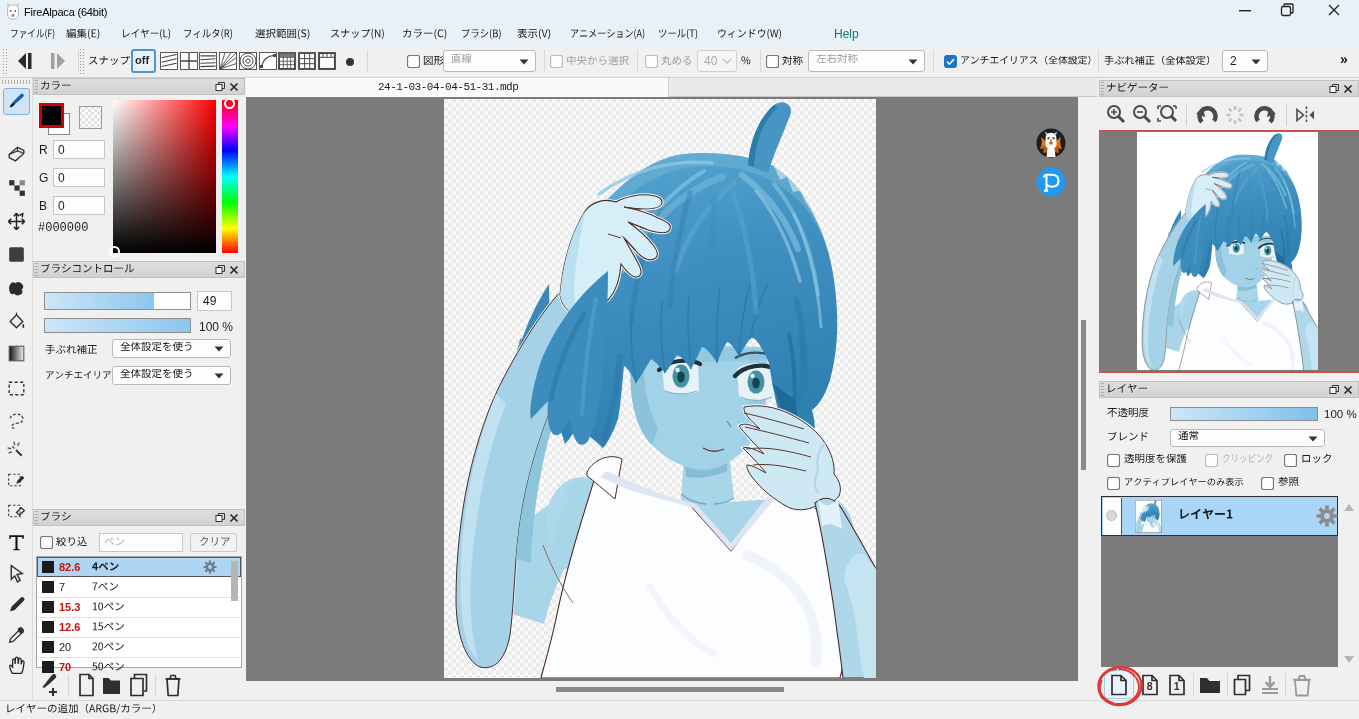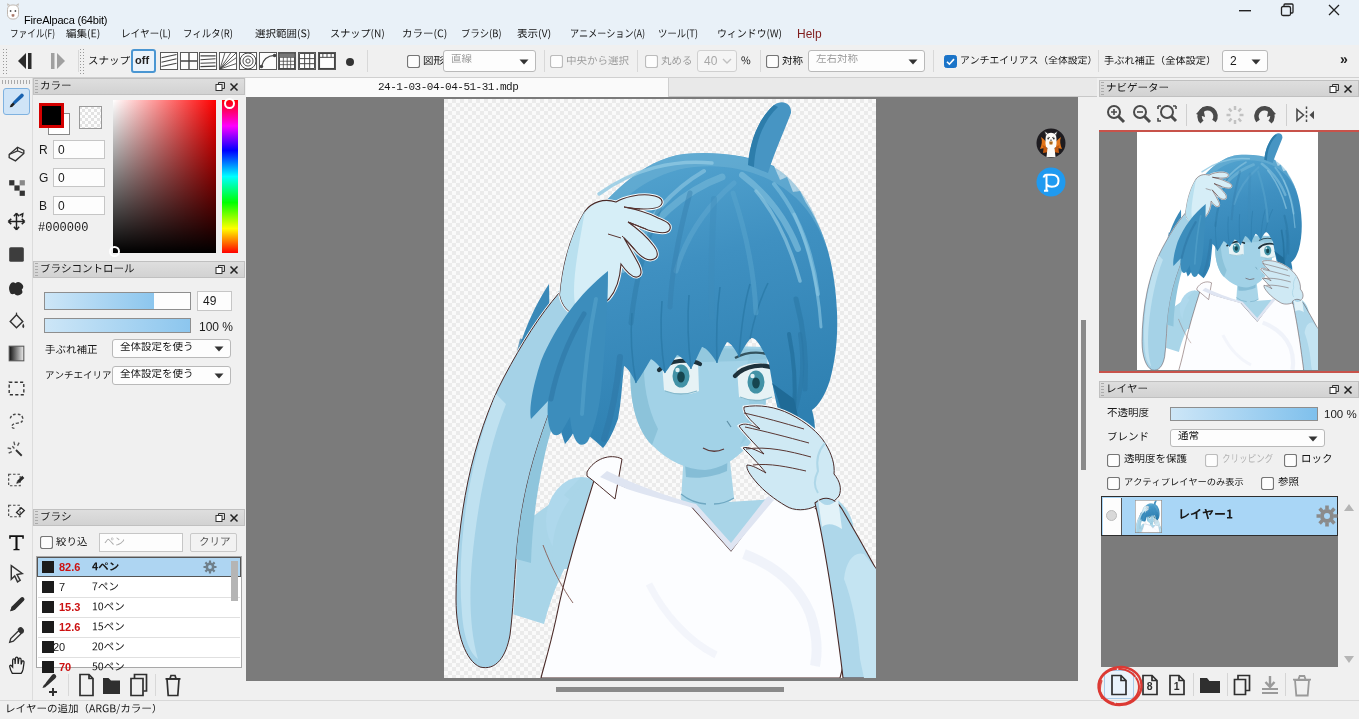--- a/index.html
+++ b/index.html
@@ -8,21 +8,21 @@
 <body>
 <div class="abs" style="left:0;top:0;width:1359px;height:719px;background:#f0f0f0">
 <div class="abs" style="left:0;top:0;width:1359px;height:45px;background:#e9f1f8"></div>
     <svg class="abs" style="left:5px;top:3px" width="16" height="17" viewBox="0 0 16 17">
 <path d="M3.2 3.5 L2.6 0.8 L4.6 2.2 Z M12.8 3.5 L13.4 0.8 L11.4 2.2 Z" fill="#fff" stroke="#b8b0a8" stroke-width="0.8"></path>
 <rect x="2.5" y="2" width="11" height="14" rx="4.5" fill="#fff" stroke="#b8b0a8" stroke-width="0.9"></rect>
 <circle cx="5.6" cy="8" r="0.9" fill="#555"></circle>
       <circle cx="10.4" cy="8" r="0.9" fill="#555"></circle>
 <path d="M6.5 11.5 Q8 10.4 9.5 11.5 L9.3 13.2 Q8 14.2 6.7 13.2 Z" fill="#a8796a"></path>
 </svg>
-    <div style="position:absolute;left:24px;top:14px;font:normal 11px 'Liberation Sans',sans-serif;color:#000;letter-spacing:-0.2px;white-space:nowrap">FireAlpaca (64bit)</div>
+    <div style="position:absolute;left:24px;top:6px;font:normal 11px 'Liberation Sans',sans-serif;color:#000;letter-spacing:-0.2px;white-space:nowrap">FireAlpaca (64bit)</div>
     <svg class="abs" style="left:1228px;top:0" width="131" height="22" viewBox="0 0 131 22">
       <rect x="11" y="10" width="12" height="1.4" fill="#222"></rect>
       <rect x="53.5" y="6.5" width="9" height="9" rx="1.5" fill="none" stroke="#222" stroke-width="1.3"></rect>
       <path d="M56 6.5 L56 5 Q56 4 57 4 L64 4 Q65 4 65 5 L65 12 Q65 13 64 13 L62.5 13" fill="none" stroke="#222" stroke-width="1.3"></path>
       <path d="M101 5 L111 15 M111 5 L101 15" stroke="#222" stroke-width="1.3"></path>
     </svg>
     <div style="position:absolute;left:10px;top:29px;line-height:0;transform:scaleX(0.8214);transform-origin:0 0;"><svg width="56" height="11" viewBox="0 0 56 11">
         <path fill="#1a1a1a" d="M9 1.2Q9 1.3 9 1.5Q8.9 1.6 8.9 1.7Q8.8 2.2 8.7 2.7Q8.5 3.2 8.3 3.7Q8.1 4.2 7.9 4.7Q7.6 5.2 7.3 5.6Q6.8 6.2 6.2 6.8Q5.7 7.3 4.9 7.7Q4.1 8.1 3.2 8.4L2.5 7.6Q3.5 7.4 4.2 7Q5 6.6 5.6 6.2Q6.1 5.7 6.6 5.1Q6.9 4.6 7.2 4Q7.5 3.4 7.7 2.8Q7.9 2.2 7.9 1.7Q7.8 1.7 7.4 1.7Q7 1.7 6.4 1.7Q5.9 1.7 5.3 1.7Q4.6 1.7 4.1 1.7Q3.5 1.7 3.1 1.7Q2.7 1.7 2.6 1.7Q2.3 1.7 2 1.7Q1.7 1.7 1.5 1.7V0.8Q1.7 0.8 1.8 0.8Q2 0.8 2.2 0.9Q2.4 0.9 2.6 0.9Q2.7 0.9 3 0.9Q3.3 0.9 3.8 0.9Q4.2 0.9 4.7 0.9Q5.3 0.9 5.8 0.9Q6.3 0.9 6.7 0.9Q7.1 0.9 7.4 0.9Q7.7 0.9 7.8 0.9Q8 0.9 8.1 0.9Q8.3 0.8 8.4 0.8Z M19.6 2.9Q19.5 3 19.5 3Q19.4 3.1 19.4 3.2Q19.3 3.4 19 3.7Q18.8 4 18.5 4.3Q18.3 4.7 17.9 5.1Q17.6 5.4 17.2 5.6L16.6 5.2Q16.9 4.9 17.3 4.6Q17.6 4.2 17.9 3.9Q18.2 3.5 18.4 3.3Q18.2 3.3 17.8 3.3Q17.4 3.3 16.9 3.3Q16.4 3.3 15.8 3.3Q15.2 3.3 14.7 3.3Q14.2 3.3 13.8 3.3Q13.4 3.3 13.3 3.3Q13.1 3.3 12.9 3.3Q12.6 3.3 12.4 3.3V2.4Q12.6 2.5 12.8 2.5Q13.1 2.5 13.3 2.5Q13.4 2.5 13.8 2.5Q14.2 2.5 14.8 2.5Q15.3 2.5 15.9 2.5Q16.5 2.5 17.1 2.5Q17.6 2.5 18 2.5Q18.4 2.5 18.5 2.5Q18.6 2.5 18.7 2.5Q18.8 2.5 18.9 2.5Q19 2.5 19.1 2.5ZM16.1 4Q16.1 4.7 16 5.2Q16 5.8 15.8 6.4Q15.7 6.9 15.4 7.4Q15.2 7.8 14.7 8.2Q14.3 8.7 13.6 9L12.9 8.4Q13 8.4 13.2 8.3Q13.4 8.2 13.6 8.1Q14.3 7.6 14.6 7.1Q15 6.5 15.1 5.9Q15.2 5.3 15.2 4.6Q15.2 4.5 15.2 4.3Q15.2 4.1 15.1 4Z M21.9 4.4Q23.3 4 24.4 3.5Q25.6 3 26.5 2.4Q27 2.1 27.6 1.7Q28.1 1.3 28.5 0.9Q29 0.4 29.4 -0L30.1 0.6Q29.6 1.1 29.1 1.5Q28.6 2 28 2.4Q27.4 2.8 26.8 3.2Q26.3 3.6 25.5 3.9Q24.8 4.3 24 4.6Q23.2 5 22.3 5.2ZM26.3 2.9 27.2 2.6V7.4Q27.2 7.6 27.2 7.8Q27.2 8 27.3 8.2Q27.3 8.4 27.3 8.5H26.3Q26.3 8.4 26.3 8.2Q26.3 8 26.3 7.8Q26.3 7.6 26.3 7.4Z M37 8Q37 7.9 37.1 7.7Q37.1 7.5 37.1 7.4Q37.1 7.3 37.1 6.9Q37.1 6.6 37.1 6.1Q37.1 5.5 37.1 4.9Q37.1 4.3 37.1 3.7Q37.1 3.1 37.1 2.5Q37.1 2 37.1 1.6Q37.1 1.2 37.1 1.1Q37.1 0.8 37 0.6Q37 0.4 37 0.3H38Q38 0.4 38 0.6Q37.9 0.8 37.9 1.1Q37.9 1.2 37.9 1.6Q37.9 2 37.9 2.5Q37.9 3.1 37.9 3.7Q37.9 4.3 37.9 4.8Q37.9 5.4 37.9 5.9Q37.9 6.4 37.9 6.8Q37.9 7.1 37.9 7.2Q38.4 6.9 39 6.6Q39.5 6.2 40.1 5.7Q40.6 5.2 41 4.6L41.5 5.3Q41 5.9 40.4 6.5Q39.8 7 39.2 7.5Q38.5 7.9 37.9 8.2Q37.8 8.3 37.7 8.3Q37.6 8.4 37.6 8.4ZM32.2 7.9Q32.9 7.5 33.3 6.8Q33.8 6.1 34 5.3Q34.1 5 34.2 4.4Q34.3 3.9 34.3 3.3Q34.3 2.7 34.3 2.1Q34.3 1.6 34.3 1.1Q34.3 0.9 34.3 0.7Q34.3 0.5 34.3 0.4H35.2Q35.2 0.4 35.2 0.5Q35.2 0.7 35.2 0.8Q35.2 1 35.2 1.1Q35.2 1.6 35.2 2.1Q35.2 2.7 35.1 3.4Q35.1 4 35 4.6Q35 5.2 34.9 5.6Q34.6 6.4 34.1 7.2Q33.6 7.9 33 8.5Z M44.5 10.3Q43.8 9.1 43.4 7.8Q43 6.5 43 4.9Q43 3.4 43.4 2.1Q43.8 0.8 44.5 -0.4L45.1 -0.1Q44.4 1 44.1 2.3Q43.8 3.6 43.8 4.9Q43.8 6.3 44.1 7.6Q44.4 8.9 45.1 10Z M46.6 8.2V0.5H51V1.3H47.6V3.9H50.5V4.7H47.6V8.2Z M52.4 10.3 51.8 10Q52.5 8.9 52.8 7.6Q53.1 6.3 53.1 4.9Q53.1 3.6 52.8 2.3Q52.5 1 51.8 -0.1L52.4 -0.4Q53.1 0.8 53.5 2.1Q53.9 3.4 53.9 4.9Q53.9 6.5 53.5 7.8Q53.1 9.1 52.4 10.3Z"></path>
       </svg></div>
     <div style="position:absolute;left:66px;top:29px;line-height:0;"><svg width="35" height="11" viewBox="0 0 35 11">
@@ -51,21 +51,21 @@
       </svg></div>
     <div style="position:absolute;left:570px;top:29px;line-height:0;transform:scaleX(0.8636);transform-origin:0 0;"><svg width="88" height="11" viewBox="0 0 88 11">
         <path fill="#1a1a1a" d="M9.8 1.1Q9.7 1.2 9.6 1.3Q9.6 1.4 9.5 1.5Q9.3 1.8 8.9 2.4Q8.5 2.9 8 3.4Q7.5 4 6.9 4.4L6.2 3.8Q6.5 3.6 6.9 3.3Q7.3 3 7.6 2.7Q7.9 2.3 8.1 2Q8.4 1.7 8.5 1.5Q8.3 1.5 7.9 1.5Q7.6 1.5 7.1 1.5Q6.6 1.5 6 1.5Q5.4 1.5 4.8 1.5Q4.3 1.5 3.8 1.5Q3.3 1.5 2.9 1.5Q2.6 1.5 2.5 1.5Q2.2 1.5 1.9 1.5Q1.6 1.5 1.3 1.5V0.6Q1.6 0.6 1.9 0.6Q2.2 0.7 2.5 0.7Q2.6 0.7 3 0.7Q3.3 0.7 3.8 0.7Q4.3 0.7 4.9 0.7Q5.5 0.7 6.1 0.7Q6.6 0.7 7.2 0.7Q7.7 0.7 8 0.7Q8.4 0.7 8.5 0.7Q8.6 0.7 8.8 0.7Q8.9 0.7 9 0.6Q9.2 0.6 9.3 0.6ZM5.6 2.5Q5.6 3.3 5.5 4.1Q5.5 4.8 5.3 5.5Q5.2 6.1 4.8 6.7Q4.5 7.2 4 7.7Q3.5 8.2 2.7 8.6L1.9 8Q2.1 7.9 2.4 7.8Q2.6 7.6 2.8 7.5Q3.4 7.1 3.8 6.7Q4.2 6.2 4.4 5.7Q4.6 5.1 4.6 4.5Q4.7 3.9 4.7 3.2Q4.7 3.1 4.7 2.9Q4.7 2.7 4.6 2.5Z M12.4 1.4Q12.6 1.4 12.9 1.4Q13.1 1.4 13.4 1.4Q13.6 1.4 13.9 1.4Q14.3 1.4 14.7 1.4Q15.2 1.4 15.7 1.4Q16.2 1.4 16.6 1.4Q17.1 1.4 17.4 1.4Q17.8 1.4 17.9 1.4Q18.2 1.4 18.5 1.4Q18.7 1.4 18.9 1.4V2.3Q18.7 2.3 18.4 2.3Q18.2 2.3 17.9 2.3Q17.8 2.3 17.4 2.3Q17.1 2.3 16.6 2.3Q16.2 2.3 15.7 2.3Q15.1 2.3 14.7 2.3Q14.2 2.3 13.9 2.3Q13.5 2.3 13.4 2.3Q13.1 2.3 12.9 2.3Q12.6 2.3 12.4 2.3ZM11.5 6.6Q11.7 6.6 12 6.6Q12.3 6.6 12.6 6.6Q12.7 6.6 13.1 6.6Q13.4 6.6 14 6.6Q14.5 6.6 15.1 6.6Q15.7 6.6 16.3 6.6Q16.9 6.6 17.5 6.6Q18 6.6 18.4 6.6Q18.7 6.6 18.9 6.6Q19.1 6.6 19.3 6.6Q19.6 6.6 19.8 6.6V7.6Q19.6 7.5 19.3 7.5Q19.1 7.5 18.9 7.5Q18.7 7.5 18.4 7.5Q18 7.5 17.5 7.5Q16.9 7.5 16.3 7.5Q15.7 7.5 15.1 7.5Q14.5 7.5 14 7.5Q13.4 7.5 13.1 7.5Q12.7 7.5 12.6 7.5Q12.3 7.5 12 7.5Q11.7 7.6 11.5 7.6Z M29.5 0.6Q29.4 0.7 29.3 0.9Q29.2 1.2 29.2 1.3Q29 1.8 28.7 2.5Q28.4 3.1 28.1 3.7Q27.7 4.3 27.3 4.8Q26.8 5.5 26.1 6.1Q25.5 6.8 24.7 7.4Q23.9 8 22.9 8.5L22.2 7.9Q23.7 7.2 24.7 6.3Q25.8 5.3 26.6 4.3Q27.2 3.5 27.6 2.6Q28.1 1.8 28.3 1Q28.4 0.8 28.4 0.6Q28.5 0.4 28.5 0.2ZM24 1.8Q24.3 2 24.8 2.3Q25.2 2.7 25.7 3Q26.2 3.3 26.6 3.6Q27 3.9 27.3 4.1Q28 4.8 28.8 5.5Q29.6 6.1 30.2 6.8L29.5 7.5Q28.9 6.8 28.2 6.1Q27.5 5.5 26.7 4.8Q26.4 4.6 26 4.3Q25.6 4 25.2 3.7Q24.8 3.3 24.3 3Q23.8 2.7 23.4 2.4Z M32.6 3.7Q32.7 3.7 33 3.7Q33.2 3.7 33.5 3.7Q33.7 3.7 34 3.7Q34.2 3.7 34.6 3.7Q34.9 3.7 35.4 3.7Q35.8 3.7 36.4 3.7Q36.9 3.7 37.4 3.7Q38 3.7 38.4 3.7Q38.9 3.7 39.3 3.7Q39.6 3.7 39.8 3.7Q40.2 3.7 40.5 3.7Q40.7 3.7 40.9 3.7V4.7Q40.8 4.7 40.5 4.7Q40.1 4.6 39.8 4.6Q39.6 4.6 39.3 4.6Q38.9 4.6 38.4 4.6Q38 4.6 37.4 4.6Q36.9 4.6 36.4 4.6Q35.8 4.6 35.4 4.6Q34.9 4.6 34.6 4.6Q34.2 4.6 34 4.6Q33.6 4.6 33.2 4.6Q32.8 4.7 32.6 4.7Z M45.2 0.1Q45.4 0.3 45.7 0.5Q46 0.7 46.4 0.9Q46.7 1.1 47 1.3Q47.3 1.5 47.4 1.6L46.9 2.3Q46.8 2.2 46.5 2Q46.2 1.8 45.9 1.6Q45.5 1.4 45.2 1.2Q44.9 1 44.7 0.8ZM43.6 7.6Q44.2 7.5 44.8 7.4Q45.4 7.2 46 7Q46.6 6.7 47.1 6.4Q48 5.9 48.7 5.3Q49.5 4.7 50.1 4Q50.7 3.3 51.1 2.6L51.6 3.4Q50.9 4.5 49.9 5.5Q48.8 6.4 47.5 7.2Q47 7.5 46.4 7.8Q45.8 8 45.2 8.2Q44.6 8.4 44.1 8.5ZM43.6 2.5Q43.8 2.6 44.1 2.8Q44.5 3 44.8 3.2Q45.1 3.4 45.4 3.6Q45.7 3.8 45.9 3.9L45.4 4.6Q45.2 4.5 44.9 4.3Q44.6 4.1 44.3 3.9Q44 3.7 43.7 3.5Q43.3 3.3 43.1 3.2Z M54.8 2.4Q54.9 2.4 55.1 2.5Q55.3 2.5 55.6 2.5Q55.8 2.5 55.9 2.5Q56.1 2.5 56.5 2.5Q56.9 2.5 57.3 2.5Q57.8 2.5 58.3 2.5Q58.9 2.5 59.3 2.5Q59.7 2.5 60 2.5Q60.2 2.5 60.3 2.5Q60.5 2.5 60.6 2.5Q60.6 2.5 60.6 2.7Q60.6 2.8 60.6 3Q60.6 3.1 60.6 3.4Q60.6 3.8 60.6 4.3Q60.6 4.8 60.6 5.4Q60.6 6 60.6 6.6Q60.6 7.1 60.6 7.6Q60.6 8 60.6 8.2Q60.6 8.4 60.6 8.5Q60.6 8.7 60.6 8.8H59.8Q59.8 8.7 59.8 8.5Q59.8 8.4 59.8 8.2Q59.8 7.9 59.8 7.5Q59.8 7 59.8 6.5Q59.8 6 59.8 5.4Q59.8 4.9 59.8 4.4Q59.8 3.9 59.8 3.6Q59.8 3.3 59.8 3.2Q59.7 3.2 59.4 3.2Q59.2 3.2 58.8 3.2Q58.4 3.2 57.9 3.2Q57.5 3.2 57.1 3.2Q56.7 3.2 56.4 3.2Q56.1 3.2 55.9 3.2Q55.8 3.2 55.6 3.2Q55.3 3.2 55.1 3.2Q54.9 3.2 54.8 3.3ZM55.1 4.9Q55.2 4.9 55.5 5Q55.7 5 56 5Q56.1 5 56.5 5Q56.8 5 57.3 5Q57.7 5 58.2 5Q58.7 5 59.1 5Q59.5 5 59.8 5Q60.1 5 60.2 5V5.7Q60.1 5.7 59.8 5.7Q59.5 5.7 59.1 5.7Q58.7 5.7 58.2 5.7Q57.7 5.7 57.3 5.7Q56.8 5.7 56.5 5.7Q56.1 5.7 56 5.7Q55.7 5.7 55.5 5.7Q55.2 5.7 55.1 5.7ZM54.7 7.5Q54.8 7.6 55.1 7.6Q55.3 7.6 55.6 7.6Q55.7 7.6 56.1 7.6Q56.5 7.6 56.9 7.6Q57.4 7.6 57.9 7.6Q58.5 7.6 58.9 7.6Q59.4 7.6 59.8 7.6Q60.1 7.6 60.2 7.6V8.4Q60.1 8.4 59.7 8.4Q59.4 8.4 58.9 8.4Q58.4 8.4 57.9 8.4Q57.4 8.4 56.9 8.4Q56.5 8.4 56.1 8.4Q55.7 8.4 55.6 8.4Q55.3 8.4 55.1 8.4Q54.8 8.4 54.7 8.4Z M65.4 0.5Q65.7 0.7 66 1Q66.4 1.2 66.8 1.6Q67.2 1.9 67.5 2.2Q67.8 2.5 68.1 2.7L67.4 3.3Q67.2 3.1 66.9 2.8Q66.6 2.5 66.2 2.2Q65.8 1.9 65.4 1.6Q65.1 1.3 64.8 1.1ZM64.5 7.5Q65.4 7.4 66.2 7.2Q66.9 6.9 67.6 6.6Q68.2 6.3 68.7 6Q69.5 5.5 70.2 4.8Q70.9 4.2 71.4 3.5Q71.9 2.8 72.2 2.1L72.7 3Q72.3 3.7 71.8 4.4Q71.3 5 70.6 5.6Q70 6.3 69.2 6.8Q68.6 7.1 68 7.4Q67.4 7.7 66.7 8Q65.9 8.2 65 8.4Z M76 10.3Q75.3 9.1 74.9 7.8Q74.5 6.5 74.5 4.9Q74.5 3.4 74.9 2.1Q75.3 0.8 76 -0.4L76.6 -0.1Q75.9 1 75.6 2.3Q75.3 3.6 75.3 4.9Q75.3 6.3 75.6 7.6Q75.9 8.9 76.6 10Z M77.1 8.2 79.7 0.5H80.8L83.4 8.2H82.4L81 3.9Q80.8 3.2 80.6 2.6Q80.4 2 80.2 1.3H80.2Q80 2 79.8 2.6Q79.6 3.2 79.4 3.9L78.1 8.2ZM78.4 5.8V5.1H82V5.8Z M84.5 10.3 83.9 10Q84.6 8.9 84.9 7.6Q85.2 6.3 85.2 4.9Q85.2 3.6 84.9 2.3Q84.6 1 83.9 -0.1L84.5 -0.4Q85.2 0.8 85.6 2.1Q86 3.4 86 4.9Q86 6.5 85.6 7.8Q85.2 9.1 84.5 10.3Z"></path>
       </svg></div>
     <div style="position:absolute;left:658px;top:29px;line-height:0;transform:scaleX(0.8913);transform-origin:0 0;"><svg width="46" height="11" viewBox="0 0 46 11">
         <path fill="#1a1a1a" d="M4.8 0.3Q4.9 0.5 5 0.9Q5.2 1.2 5.3 1.7Q5.5 2.1 5.6 2.5Q5.8 2.8 5.8 3.1L5 3.3Q4.9 3.1 4.8 2.7Q4.7 2.4 4.5 1.9Q4.4 1.5 4.2 1.2Q4.1 0.8 4 0.6ZM9.5 1Q9.4 1.1 9.3 1.3Q9.3 1.4 9.3 1.6Q9.1 2.2 8.9 2.9Q8.6 3.6 8.3 4.3Q8 4.9 7.5 5.5Q7 6.2 6.3 6.8Q5.6 7.4 4.9 7.8Q4.1 8.3 3.4 8.5L2.7 7.8Q3.4 7.6 4.2 7.2Q4.9 6.8 5.6 6.2Q6.3 5.7 6.8 5Q7.2 4.5 7.6 3.8Q7.9 3.1 8.1 2.3Q8.4 1.5 8.5 0.7ZM1.9 0.9Q2 1.2 2.1 1.5Q2.3 1.9 2.5 2.3Q2.6 2.8 2.8 3.2Q2.9 3.6 3 3.8L2.2 4.1Q2.1 3.9 2 3.6Q1.9 3.3 1.8 3Q1.6 2.6 1.5 2.3Q1.3 1.9 1.2 1.6Q1.1 1.4 1 1.2Z M11.6 3.7Q11.7 3.7 12 3.7Q12.2 3.7 12.5 3.7Q12.7 3.7 13 3.7Q13.2 3.7 13.6 3.7Q13.9 3.7 14.4 3.7Q14.8 3.7 15.4 3.7Q15.9 3.7 16.4 3.7Q17 3.7 17.4 3.7Q17.9 3.7 18.3 3.7Q18.6 3.7 18.8 3.7Q19.2 3.7 19.5 3.7Q19.7 3.7 19.9 3.7V4.7Q19.8 4.7 19.5 4.7Q19.1 4.6 18.8 4.6Q18.6 4.6 18.3 4.6Q17.9 4.6 17.4 4.6Q17 4.6 16.4 4.6Q15.9 4.6 15.4 4.6Q14.8 4.6 14.4 4.6Q13.9 4.6 13.6 4.6Q13.2 4.6 13 4.6Q12.6 4.6 12.2 4.6Q11.8 4.7 11.6 4.7Z M26.5 8Q26.5 7.9 26.6 7.7Q26.6 7.5 26.6 7.4Q26.6 7.3 26.6 6.9Q26.6 6.6 26.6 6.1Q26.6 5.5 26.6 4.9Q26.6 4.3 26.6 3.7Q26.6 3.1 26.6 2.5Q26.6 2 26.6 1.6Q26.6 1.2 26.6 1.1Q26.6 0.8 26.5 0.6Q26.5 0.4 26.5 0.3H27.5Q27.5 0.4 27.5 0.6Q27.4 0.8 27.4 1.1Q27.4 1.2 27.4 1.6Q27.4 2 27.4 2.5Q27.4 3.1 27.4 3.7Q27.4 4.3 27.4 4.8Q27.4 5.4 27.4 5.9Q27.4 6.4 27.4 6.8Q27.4 7.1 27.4 7.2Q27.9 6.9 28.5 6.6Q29 6.2 29.6 5.7Q30.1 5.2 30.5 4.6L31 5.3Q30.5 5.9 29.9 6.5Q29.3 7 28.7 7.5Q28 7.9 27.4 8.2Q27.3 8.3 27.2 8.3Q27.1 8.4 27.1 8.4ZM21.7 7.9Q22.4 7.5 22.8 6.8Q23.3 6.1 23.5 5.3Q23.6 5 23.7 4.4Q23.8 3.9 23.8 3.3Q23.8 2.7 23.8 2.1Q23.8 1.6 23.8 1.1Q23.8 0.9 23.8 0.7Q23.8 0.5 23.8 0.4H24.7Q24.7 0.4 24.7 0.5Q24.7 0.7 24.7 0.8Q24.7 1 24.7 1.1Q24.7 1.6 24.7 2.1Q24.7 2.7 24.6 3.4Q24.6 4 24.5 4.6Q24.5 5.2 24.4 5.6Q24.1 6.4 23.6 7.2Q23.1 7.9 22.5 8.5Z M34 10.3Q33.3 9.1 32.9 7.8Q32.5 6.5 32.5 4.9Q32.5 3.4 32.9 2.1Q33.3 0.8 34 -0.4L34.6 -0.1Q33.9 1 33.6 2.3Q33.3 3.6 33.3 4.9Q33.3 6.3 33.6 7.6Q33.9 8.9 34.6 10Z M37.7 8.2V1.3H35.4V0.5H41V1.3H38.7V8.2Z M42.4 10.3 41.8 10Q42.5 8.9 42.8 7.6Q43.1 6.3 43.1 4.9Q43.1 3.6 42.8 2.3Q42.5 1 41.8 -0.1L42.4 -0.4Q43.1 0.8 43.5 2.1Q43.9 3.4 43.9 4.9Q43.9 6.5 43.5 7.8Q43.1 9.1 42.4 10.3Z"></path>
       </svg></div>
     <div style="position:absolute;left:717px;top:29px;line-height:0;transform:scaleX(0.9429);transform-origin:0 0;"><svg width="70" height="11" viewBox="0 0 70 11">
         <path fill="#1a1a1a" d="M5.7 -0.2Q5.6 0 5.6 0.2Q5.6 0.4 5.6 0.6Q5.6 0.7 5.6 1Q5.6 1.2 5.6 1.5Q5.6 1.8 5.6 2H4.7Q4.7 1.8 4.7 1.5Q4.7 1.2 4.7 1Q4.7 0.7 4.7 0.6Q4.7 0.4 4.7 0.2Q4.7 0 4.7 -0.2ZM9.3 1.8Q9.2 1.9 9.2 2.1Q9.1 2.3 9.1 2.5Q9.1 2.8 9 3.2Q8.9 3.6 8.8 4Q8.6 4.4 8.5 4.8Q8.3 5.2 8.1 5.6Q7.7 6.3 7.1 6.9Q6.5 7.5 5.7 7.9Q4.9 8.3 3.9 8.6L3.2 7.8Q3.5 7.8 3.8 7.7Q4.1 7.6 4.3 7.5Q4.9 7.3 5.4 7Q5.9 6.7 6.4 6.3Q6.9 5.9 7.2 5.4Q7.5 4.9 7.7 4.4Q7.9 3.9 8 3.3Q8.1 2.8 8.2 2.3H2.3Q2.3 2.5 2.3 2.8Q2.3 3 2.3 3.3Q2.3 3.6 2.3 3.8Q2.3 4.1 2.3 4.2Q2.3 4.4 2.3 4.5Q2.3 4.7 2.3 4.8H1.4Q1.4 4.7 1.5 4.5Q1.5 4.3 1.5 4.2Q1.5 4 1.5 3.8Q1.5 3.5 1.5 3.3Q1.5 3 1.5 2.7Q1.5 2.5 1.5 2.3Q1.5 2.2 1.5 1.9Q1.4 1.7 1.4 1.5Q1.7 1.5 1.9 1.5Q2.1 1.6 2.4 1.6H8Q8.3 1.6 8.4 1.5Q8.6 1.5 8.7 1.5Z M11.8 5.5Q12.5 5.3 13.2 5.1Q13.9 4.8 14.5 4.5Q15.1 4.2 15.6 3.9Q16.1 3.6 16.5 3.2Q17 2.9 17.4 2.5Q17.8 2.1 18.1 1.8L18.7 2.4Q18.4 2.7 18 3.1Q17.5 3.5 17 3.9Q16.5 4.3 15.9 4.6Q15.6 4.8 15.2 5Q14.7 5.3 14.2 5.5Q13.8 5.7 13.2 5.9Q12.7 6.1 12.2 6.3ZM15.5 4.4 16.3 4.2V8.1Q16.3 8.3 16.3 8.4Q16.4 8.6 16.4 8.8Q16.4 8.9 16.4 9H15.4Q15.4 8.9 15.4 8.8Q15.5 8.6 15.5 8.4Q15.5 8.3 15.5 8.1Z M23.4 0.5Q23.7 0.7 24 1Q24.4 1.2 24.8 1.6Q25.2 1.9 25.5 2.2Q25.8 2.5 26.1 2.7L25.4 3.3Q25.2 3.1 24.9 2.8Q24.6 2.5 24.2 2.2Q23.8 1.9 23.4 1.6Q23.1 1.3 22.8 1.1ZM22.5 7.5Q23.4 7.4 24.2 7.2Q24.9 6.9 25.6 6.6Q26.2 6.3 26.7 6Q27.5 5.5 28.2 4.8Q28.9 4.2 29.4 3.5Q29.9 2.8 30.2 2.1L30.7 3Q30.3 3.7 29.8 4.4Q29.3 5 28.6 5.6Q28 6.3 27.2 6.8Q26.6 7.1 26 7.4Q25.4 7.7 24.7 8Q23.9 8.2 23 8.4Z M38.4 0.6Q38.5 0.8 38.7 1.1Q38.9 1.4 39.1 1.7Q39.2 2 39.3 2.2L38.7 2.5Q38.6 2.2 38.5 1.9Q38.3 1.7 38.2 1.4Q38 1.1 37.8 0.9ZM39.7 0.1Q39.8 0.3 40 0.6Q40.2 0.8 40.3 1.1Q40.5 1.4 40.6 1.7L40.1 2Q39.9 1.7 39.8 1.4Q39.6 1.1 39.4 0.9Q39.3 0.6 39.1 0.4ZM34.7 7.4Q34.7 7.3 34.7 6.8Q34.7 6.4 34.7 5.8Q34.7 5.1 34.7 4.5Q34.7 3.8 34.7 3.1Q34.7 2.5 34.7 2Q34.7 1.5 34.7 1.3Q34.7 1.1 34.7 0.8Q34.7 0.5 34.6 0.2H35.7Q35.6 0.4 35.6 0.8Q35.6 1.1 35.6 1.3Q35.6 1.7 35.6 2.3Q35.6 2.9 35.6 3.5Q35.6 4.1 35.6 4.8Q35.6 5.4 35.6 6Q35.6 6.5 35.6 6.9Q35.6 7.3 35.6 7.4Q35.6 7.6 35.6 7.8Q35.6 8 35.6 8.3Q35.6 8.5 35.7 8.7H34.6Q34.7 8.4 34.7 8.1Q34.7 7.7 34.7 7.4ZM35.4 3Q35.9 3.1 36.5 3.3Q37.2 3.5 37.8 3.8Q38.5 4 39 4.3Q39.6 4.5 40.1 4.7L39.7 5.6Q39.3 5.4 38.7 5.1Q38.1 4.9 37.5 4.7Q36.9 4.4 36.4 4.2Q35.8 4 35.4 3.9Z M47.7 -0.2Q47.6 0 47.6 0.2Q47.6 0.4 47.6 0.6Q47.6 0.7 47.6 1Q47.6 1.2 47.6 1.5Q47.6 1.8 47.6 2H46.7Q46.7 1.8 46.7 1.5Q46.7 1.2 46.7 1Q46.7 0.7 46.7 0.6Q46.7 0.4 46.7 0.2Q46.7 0 46.7 -0.2ZM51.3 1.8Q51.2 1.9 51.2 2.1Q51.1 2.3 51.1 2.5Q51.1 2.8 51 3.2Q50.9 3.6 50.8 4Q50.6 4.4 50.5 4.8Q50.3 5.2 50.1 5.6Q49.7 6.3 49.1 6.9Q48.5 7.5 47.7 7.9Q46.9 8.3 45.9 8.6L45.2 7.8Q45.5 7.8 45.8 7.7Q46.1 7.6 46.3 7.5Q46.9 7.3 47.4 7Q47.9 6.7 48.4 6.3Q48.9 5.9 49.2 5.4Q49.5 4.9 49.7 4.4Q49.9 3.9 50 3.3Q50.1 2.8 50.2 2.3H44.3Q44.3 2.5 44.3 2.8Q44.3 3 44.3 3.3Q44.3 3.6 44.3 3.8Q44.3 4.1 44.3 4.2Q44.3 4.4 44.3 4.5Q44.3 4.7 44.3 4.8H43.4Q43.4 4.7 43.5 4.5Q43.5 4.3 43.5 4.2Q43.5 4 43.5 3.8Q43.5 3.5 43.5 3.3Q43.5 3 43.5 2.7Q43.5 2.5 43.5 2.3Q43.5 2.2 43.5 1.9Q43.4 1.7 43.4 1.5Q43.7 1.5 43.9 1.5Q44.1 1.6 44.4 1.6H50Q50.3 1.6 50.4 1.5Q50.6 1.5 50.7 1.5Z M55 10.3Q54.3 9.1 53.9 7.8Q53.5 6.5 53.5 4.9Q53.5 3.4 53.9 2.1Q54.3 0.8 55 -0.4L55.6 -0.1Q54.9 1 54.6 2.3Q54.3 3.6 54.3 4.9Q54.3 6.3 54.6 7.6Q54.9 8.9 55.6 10Z M58 8.2 56.3 0.5H57.3L58.1 4.7Q58.2 5.3 58.4 5.9Q58.5 6.6 58.6 7.2H58.6Q58.8 6.6 58.9 5.9Q59 5.3 59.2 4.7L60.2 0.5H61.1L62.2 4.7Q62.3 5.3 62.5 5.9Q62.6 6.6 62.8 7.2H62.8Q62.9 6.6 63 5.9Q63.1 5.3 63.2 4.7L64.1 0.5H65L63.4 8.2H62.2L61.1 3.6Q61 3.1 60.9 2.7Q60.8 2.3 60.7 1.8H60.6Q60.5 2.3 60.4 2.7Q60.3 3.1 60.2 3.6L59.1 8.2Z M66.3 10.3 65.7 10Q66.4 8.9 66.7 7.6Q67.1 6.3 67.1 4.9Q67.1 3.6 66.7 2.3Q66.4 1 65.7 -0.1L66.3 -0.4Q67 0.8 67.4 2.1Q67.9 3.4 67.9 4.9Q67.9 6.5 67.4 7.8Q67 9.1 66.3 10.3Z"></path>
       </svg></div>
-    <div style="position:absolute;left:797px;top:27px;font:normal 12px 'Liberation Sans',sans-serif;color:#7f1d1d;letter-spacing:0px;white-space:nowrap">Help</div>
+    <div style="position:absolute;left:834px;top:27px;font:normal 12px 'Liberation Sans',sans-serif;color:#0f766e;letter-spacing:0px;white-space:nowrap">Help</div>
     <div class="abs" style="left:0;top:45px;width:1359px;height:33px;background:#f0f0f0;border-bottom:1px solid #d0d0d0"></div>
     <div class="abs" style="left:3px;top:49px;width:1px;height:25px;background:repeating-linear-gradient(#999 0 1px,transparent 1px 3px)"></div>
     <div class="abs" style="left:6px;top:49px;width:1px;height:25px;background:repeating-linear-gradient(#999 0 1px,transparent 1px 3px)"></div>
     <div class="abs" style="left:80px;top:49px;width:1px;height:25px;background:repeating-linear-gradient(#999 0 1px,transparent 1px 3px)"></div>
     <div class="abs" style="left:83px;top:49px;width:1px;height:25px;background:repeating-linear-gradient(#999 0 1px,transparent 1px 3px)"></div>
     <svg class="abs" style="left:14px;top:51px" width="55" height="20" viewBox="0 0 55 20">
 <path d="M12 2 L4 10 L12 18 Z" fill="#2b2b2b"></path>
       <rect x="14" y="2" width="3.5" height="16" fill="#2b2b2b"></rect>
 <rect x="37" y="2" width="3.5" height="16" fill="#a0a0a0"></rect>
       <path d="M43 2 L51 10 L43 18 Z" fill="#a0a0a0"></path>
@@ -390,21 +390,21 @@
         <path fill="#1a1a1a" d="M0.9 8.2V7.4H2.6V1.7H1.3V1Q1.8 1 2.2 0.8Q2.6 0.7 2.9 0.5H3.6V7.4H5.1V8.2Z M8.7 8.3Q8 8.3 7.5 7.9Q6.9 7.5 6.6 6.6Q6.3 5.7 6.3 4.3Q6.3 3 6.6 2.1Q6.9 1.2 7.5 0.8Q8 0.4 8.7 0.4Q9.5 0.4 10 0.8Q10.5 1.2 10.8 2.1Q11.1 3 11.1 4.3Q11.1 5.7 10.8 6.6Q10.5 7.5 10 7.9Q9.5 8.3 8.7 8.3ZM8.7 7.6Q9.2 7.6 9.5 7.2Q9.8 6.9 10 6.2Q10.2 5.5 10.2 4.3Q10.2 3.2 10 2.5Q9.8 1.8 9.5 1.5Q9.2 1.1 8.7 1.1Q8.3 1.1 8 1.5Q7.6 1.8 7.5 2.5Q7.3 3.2 7.3 4.3Q7.3 5.5 7.5 6.2Q7.6 6.9 8 7.2Q8.3 7.6 8.7 7.6Z M19.1 1.9Q19.1 2.2 19.3 2.4Q19.5 2.7 19.8 2.7Q20.1 2.7 20.4 2.4Q20.6 2.2 20.6 1.9Q20.6 1.6 20.4 1.4Q20.1 1.1 19.8 1.1Q19.5 1.1 19.3 1.4Q19.1 1.6 19.1 1.9ZM18.5 1.9Q18.5 1.5 18.7 1.3Q18.9 1 19.2 0.8Q19.5 0.6 19.8 0.6Q20.2 0.6 20.5 0.8Q20.8 1 20.9 1.3Q21.1 1.5 21.1 1.9Q21.1 2.2 20.9 2.5Q20.8 2.8 20.5 3Q20.2 3.2 19.8 3.2Q19.5 3.2 19.2 3Q18.9 2.8 18.7 2.5Q18.5 2.2 18.5 1.9ZM12.2 5.4Q12.4 5.3 12.6 5.1Q12.7 4.9 13 4.7Q13.1 4.5 13.4 4.3Q13.6 4 13.9 3.6Q14.2 3.3 14.5 2.9Q14.8 2.6 15 2.3Q15.4 1.8 15.9 1.7Q16.3 1.7 16.8 2.2Q17.1 2.5 17.5 2.9Q17.9 3.3 18.3 3.7Q18.6 4.1 19 4.4Q19.3 4.8 19.7 5.2Q20.2 5.7 20.7 6.2Q21.1 6.7 21.5 7.1L20.8 7.9Q20.4 7.4 20 7Q19.6 6.5 19.2 6Q18.8 5.5 18.4 5.2Q18.2 4.9 17.9 4.6Q17.7 4.3 17.4 4Q17.1 3.7 16.8 3.4Q16.6 3.2 16.4 3Q16.1 2.7 15.9 2.7Q15.7 2.8 15.5 3.1Q15.3 3.3 15 3.6Q14.8 3.9 14.5 4.3Q14.3 4.6 14 4.9Q13.8 5.2 13.6 5.4Q13.4 5.6 13.3 5.8Q13.1 6.1 13 6.2Z M24.5 0.5Q24.8 0.7 25.2 1Q25.6 1.2 25.9 1.6Q26.3 1.9 26.7 2.2Q27 2.5 27.2 2.7L26.6 3.3Q26.4 3.1 26 2.8Q25.7 2.5 25.3 2.2Q25 1.9 24.6 1.6Q24.2 1.3 23.9 1.1ZM23.6 7.5Q24.6 7.4 25.3 7.2Q26.1 6.9 26.7 6.6Q27.3 6.3 27.8 6Q28.6 5.5 29.3 4.8Q30 4.2 30.5 3.5Q31 2.8 31.3 2.1L31.8 3Q31.5 3.7 31 4.4Q30.4 5 29.8 5.6Q29.1 6.3 28.3 6.8Q27.8 7.1 27.2 7.4Q26.5 7.7 25.8 8Q25.1 8.2 24.2 8.4Z"></path>
       </svg></div>
     <div class="abs" style="left:38px;top:637px;width:202px;height:1px;background:#e0e0e0"></div>
     <div class="abs" style="left:42px;top:621px;width:12px;height:12px;background:#1c1c1c"></div>
     <div style="position:absolute;left:59px;top:621px;font:bold 11px 'Liberation Sans',sans-serif;color:#cc1111;letter-spacing:0px;white-space:nowrap">12.6</div>
     <div style="position:absolute;left:92px;top:622px;line-height:0;"><svg width="34" height="11" viewBox="0 0 34 11">
         <path fill="#1a1a1a" d="M0.9 8.2V7.4H2.6V1.7H1.3V1Q1.8 1 2.2 0.8Q2.6 0.7 2.9 0.5H3.6V7.4H5.1V8.2Z M8.6 8.3Q8 8.3 7.5 8.2Q7.1 8 6.7 7.8Q6.4 7.6 6.1 7.3L6.6 6.7Q6.8 6.9 7.1 7.1Q7.4 7.3 7.7 7.4Q8 7.5 8.5 7.5Q8.9 7.5 9.3 7.3Q9.7 7.1 9.9 6.7Q10.1 6.3 10.1 5.7Q10.1 4.9 9.7 4.4Q9.3 4 8.5 4Q8.1 4 7.9 4.1Q7.6 4.2 7.2 4.4L6.7 4.1L7 0.5H10.7V1.3H7.8L7.6 3.5Q7.9 3.4 8.2 3.3Q8.4 3.2 8.8 3.2Q9.4 3.2 9.9 3.5Q10.5 3.8 10.8 4.3Q11.1 4.8 11.1 5.7Q11.1 6.5 10.7 7.1Q10.4 7.7 9.8 8Q9.2 8.3 8.6 8.3Z M19.1 1.9Q19.1 2.2 19.3 2.4Q19.5 2.7 19.8 2.7Q20.1 2.7 20.4 2.4Q20.6 2.2 20.6 1.9Q20.6 1.6 20.4 1.4Q20.1 1.1 19.8 1.1Q19.5 1.1 19.3 1.4Q19.1 1.6 19.1 1.9ZM18.5 1.9Q18.5 1.5 18.7 1.3Q18.9 1 19.2 0.8Q19.5 0.6 19.8 0.6Q20.2 0.6 20.5 0.8Q20.8 1 20.9 1.3Q21.1 1.5 21.1 1.9Q21.1 2.2 20.9 2.5Q20.8 2.8 20.5 3Q20.2 3.2 19.8 3.2Q19.5 3.2 19.2 3Q18.9 2.8 18.7 2.5Q18.5 2.2 18.5 1.9ZM12.2 5.4Q12.4 5.3 12.6 5.1Q12.7 4.9 13 4.7Q13.1 4.5 13.4 4.3Q13.6 4 13.9 3.6Q14.2 3.3 14.5 2.9Q14.8 2.6 15 2.3Q15.4 1.8 15.9 1.7Q16.3 1.7 16.8 2.2Q17.1 2.5 17.5 2.9Q17.9 3.3 18.3 3.7Q18.6 4.1 19 4.4Q19.3 4.8 19.7 5.2Q20.2 5.7 20.7 6.2Q21.1 6.7 21.5 7.1L20.8 7.9Q20.4 7.4 20 7Q19.6 6.5 19.2 6Q18.8 5.5 18.4 5.2Q18.2 4.9 17.9 4.6Q17.7 4.3 17.4 4Q17.1 3.7 16.8 3.4Q16.6 3.2 16.4 3Q16.1 2.7 15.9 2.7Q15.7 2.8 15.5 3.1Q15.3 3.3 15 3.6Q14.8 3.9 14.5 4.3Q14.3 4.6 14 4.9Q13.8 5.2 13.6 5.4Q13.4 5.6 13.3 5.8Q13.1 6.1 13 6.2Z M24.5 0.5Q24.8 0.7 25.2 1Q25.6 1.2 25.9 1.6Q26.3 1.9 26.7 2.2Q27 2.5 27.2 2.7L26.6 3.3Q26.4 3.1 26 2.8Q25.7 2.5 25.3 2.2Q25 1.9 24.6 1.6Q24.2 1.3 23.9 1.1ZM23.6 7.5Q24.6 7.4 25.3 7.2Q26.1 6.9 26.7 6.6Q27.3 6.3 27.8 6Q28.6 5.5 29.3 4.8Q30 4.2 30.5 3.5Q31 2.8 31.3 2.1L31.8 3Q31.5 3.7 31 4.4Q30.4 5 29.8 5.6Q29.1 6.3 28.3 6.8Q27.8 7.1 27.2 7.4Q26.5 7.7 25.8 8Q25.1 8.2 24.2 8.4Z"></path>
       </svg></div>
     <div class="abs" style="left:38px;top:657px;width:202px;height:1px;background:#e0e0e0"></div>
     <div class="abs" style="left:42px;top:641px;width:12px;height:12px;background:#1c1c1c"></div>
-    <div style="position:absolute;left:53px;top:641px;font:normal 11px 'Liberation Sans',sans-serif;color:#1a1a1a;letter-spacing:0px;white-space:nowrap">20</div>
+    <div style="position:absolute;left:59px;top:641px;font:normal 11px 'Liberation Sans',sans-serif;color:#1a1a1a;letter-spacing:0px;white-space:nowrap">20</div>
     <div style="position:absolute;left:92px;top:642px;line-height:0;"><svg width="34" height="11" viewBox="0 0 34 11">
         <path fill="#1a1a1a" d="M0.5 8.2V7.6Q1.7 6.6 2.5 5.7Q3.2 4.8 3.6 4.1Q4 3.3 4 2.7Q4 2.2 3.8 1.9Q3.7 1.5 3.4 1.3Q3.1 1.1 2.6 1.1Q2.1 1.1 1.7 1.4Q1.3 1.7 1 2L0.4 1.5Q0.9 1 1.4 0.7Q2 0.4 2.7 0.4Q3.4 0.4 3.9 0.6Q4.4 0.9 4.7 1.4Q4.9 1.9 4.9 2.6Q4.9 3.4 4.6 4.2Q4.2 5 3.5 5.8Q2.8 6.6 1.9 7.4Q2.2 7.4 2.5 7.4Q2.9 7.4 3.2 7.4H5.3V8.2Z M8.7 8.3Q8 8.3 7.5 7.9Q6.9 7.5 6.6 6.6Q6.3 5.7 6.3 4.3Q6.3 3 6.6 2.1Q6.9 1.2 7.5 0.8Q8 0.4 8.7 0.4Q9.5 0.4 10 0.8Q10.5 1.2 10.8 2.1Q11.1 3 11.1 4.3Q11.1 5.7 10.8 6.6Q10.5 7.5 10 7.9Q9.5 8.3 8.7 8.3ZM8.7 7.6Q9.2 7.6 9.5 7.2Q9.8 6.9 10 6.2Q10.2 5.5 10.2 4.3Q10.2 3.2 10 2.5Q9.8 1.8 9.5 1.5Q9.2 1.1 8.7 1.1Q8.3 1.1 8 1.5Q7.6 1.8 7.5 2.5Q7.3 3.2 7.3 4.3Q7.3 5.5 7.5 6.2Q7.6 6.9 8 7.2Q8.3 7.6 8.7 7.6Z M19.1 1.9Q19.1 2.2 19.3 2.4Q19.5 2.7 19.8 2.7Q20.1 2.7 20.4 2.4Q20.6 2.2 20.6 1.9Q20.6 1.6 20.4 1.4Q20.1 1.1 19.8 1.1Q19.5 1.1 19.3 1.4Q19.1 1.6 19.1 1.9ZM18.5 1.9Q18.5 1.5 18.7 1.3Q18.9 1 19.2 0.8Q19.5 0.6 19.8 0.6Q20.2 0.6 20.5 0.8Q20.8 1 20.9 1.3Q21.1 1.5 21.1 1.9Q21.1 2.2 20.9 2.5Q20.8 2.8 20.5 3Q20.2 3.2 19.8 3.2Q19.5 3.2 19.2 3Q18.9 2.8 18.7 2.5Q18.5 2.2 18.5 1.9ZM12.2 5.4Q12.4 5.3 12.6 5.1Q12.7 4.9 13 4.7Q13.1 4.5 13.4 4.3Q13.6 4 13.9 3.6Q14.2 3.3 14.5 2.9Q14.8 2.6 15 2.3Q15.4 1.8 15.9 1.7Q16.3 1.7 16.8 2.2Q17.1 2.5 17.5 2.9Q17.9 3.3 18.3 3.7Q18.6 4.1 19 4.4Q19.3 4.8 19.7 5.2Q20.2 5.7 20.7 6.2Q21.1 6.7 21.5 7.1L20.8 7.9Q20.4 7.4 20 7Q19.6 6.5 19.2 6Q18.8 5.5 18.4 5.2Q18.2 4.9 17.9 4.6Q17.7 4.3 17.4 4Q17.1 3.7 16.8 3.4Q16.6 3.2 16.4 3Q16.1 2.7 15.9 2.7Q15.7 2.8 15.5 3.1Q15.3 3.3 15 3.6Q14.8 3.9 14.5 4.3Q14.3 4.6 14 4.9Q13.8 5.2 13.6 5.4Q13.4 5.6 13.3 5.8Q13.1 6.1 13 6.2Z M24.5 0.5Q24.8 0.7 25.2 1Q25.6 1.2 25.9 1.6Q26.3 1.9 26.7 2.2Q27 2.5 27.2 2.7L26.6 3.3Q26.4 3.1 26 2.8Q25.7 2.5 25.3 2.2Q25 1.9 24.6 1.6Q24.2 1.3 23.9 1.1ZM23.6 7.5Q24.6 7.4 25.3 7.2Q26.1 6.9 26.7 6.6Q27.3 6.3 27.8 6Q28.6 5.5 29.3 4.8Q30 4.2 30.5 3.5Q31 2.8 31.3 2.1L31.8 3Q31.5 3.7 31 4.4Q30.4 5 29.8 5.6Q29.1 6.3 28.3 6.8Q27.8 7.1 27.2 7.4Q26.5 7.7 25.8 8Q25.1 8.2 24.2 8.4Z"></path>
       </svg></div>
     <div class="abs" style="left:42px;top:661px;width:12px;height:12px;background:#1c1c1c"></div>
     <div style="position:absolute;left:59px;top:661px;font:bold 11px 'Liberation Sans',sans-serif;color:#cc1111;letter-spacing:0px;white-space:nowrap">70</div>
     <div style="position:absolute;left:92px;top:662px;line-height:0;"><svg width="34" height="11" viewBox="0 0 34 11">
         <path fill="#1a1a1a" d="M2.7 8.3Q2.1 8.3 1.7 8.2Q1.2 8 0.9 7.8Q0.6 7.6 0.3 7.3L0.8 6.7Q1 6.9 1.3 7.1Q1.5 7.3 1.9 7.4Q2.2 7.5 2.7 7.5Q3.1 7.5 3.5 7.3Q3.9 7.1 4.1 6.7Q4.3 6.3 4.3 5.7Q4.3 4.9 3.9 4.4Q3.4 4 2.7 4Q2.3 4 2 4.1Q1.8 4.2 1.4 4.4L0.9 4.1L1.2 0.5H4.9V1.3H2L1.8 3.5Q2.1 3.4 2.3 3.3Q2.6 3.2 2.9 3.2Q3.6 3.2 4.1 3.5Q4.6 3.8 5 4.3Q5.3 4.8 5.3 5.7Q5.3 6.5 4.9 7.1Q4.5 7.7 4 8Q3.4 8.3 2.7 8.3Z M8.7 8.3Q8 8.3 7.5 7.9Q6.9 7.5 6.6 6.6Q6.3 5.7 6.3 4.3Q6.3 3 6.6 2.1Q6.9 1.2 7.5 0.8Q8 0.4 8.7 0.4Q9.5 0.4 10 0.8Q10.5 1.2 10.8 2.1Q11.1 3 11.1 4.3Q11.1 5.7 10.8 6.6Q10.5 7.5 10 7.9Q9.5 8.3 8.7 8.3ZM8.7 7.6Q9.2 7.6 9.5 7.2Q9.8 6.9 10 6.2Q10.2 5.5 10.2 4.3Q10.2 3.2 10 2.5Q9.8 1.8 9.5 1.5Q9.2 1.1 8.7 1.1Q8.3 1.1 8 1.5Q7.6 1.8 7.5 2.5Q7.3 3.2 7.3 4.3Q7.3 5.5 7.5 6.2Q7.6 6.9 8 7.2Q8.3 7.6 8.7 7.6Z M19.1 1.9Q19.1 2.2 19.3 2.4Q19.5 2.7 19.8 2.7Q20.1 2.7 20.4 2.4Q20.6 2.2 20.6 1.9Q20.6 1.6 20.4 1.4Q20.1 1.1 19.8 1.1Q19.5 1.1 19.3 1.4Q19.1 1.6 19.1 1.9ZM18.5 1.9Q18.5 1.5 18.7 1.3Q18.9 1 19.2 0.8Q19.5 0.6 19.8 0.6Q20.2 0.6 20.5 0.8Q20.8 1 20.9 1.3Q21.1 1.5 21.1 1.9Q21.1 2.2 20.9 2.5Q20.8 2.8 20.5 3Q20.2 3.2 19.8 3.2Q19.5 3.2 19.2 3Q18.9 2.8 18.7 2.5Q18.5 2.2 18.5 1.9ZM12.2 5.4Q12.4 5.3 12.6 5.1Q12.7 4.9 13 4.7Q13.1 4.5 13.4 4.3Q13.6 4 13.9 3.6Q14.2 3.3 14.5 2.9Q14.8 2.6 15 2.3Q15.4 1.8 15.9 1.7Q16.3 1.7 16.8 2.2Q17.1 2.5 17.5 2.9Q17.9 3.3 18.3 3.7Q18.6 4.1 19 4.4Q19.3 4.8 19.7 5.2Q20.2 5.7 20.7 6.2Q21.1 6.7 21.5 7.1L20.8 7.9Q20.4 7.4 20 7Q19.6 6.5 19.2 6Q18.8 5.5 18.4 5.2Q18.2 4.9 17.9 4.6Q17.7 4.3 17.4 4Q17.1 3.7 16.8 3.4Q16.6 3.2 16.4 3Q16.1 2.7 15.9 2.7Q15.7 2.8 15.5 3.1Q15.3 3.3 15 3.6Q14.8 3.9 14.5 4.3Q14.3 4.6 14 4.9Q13.8 5.2 13.6 5.4Q13.4 5.6 13.3 5.8Q13.1 6.1 13 6.2Z M24.5 0.5Q24.8 0.7 25.2 1Q25.6 1.2 25.9 1.6Q26.3 1.9 26.7 2.2Q27 2.5 27.2 2.7L26.6 3.3Q26.4 3.1 26 2.8Q25.7 2.5 25.3 2.2Q25 1.9 24.6 1.6Q24.2 1.3 23.9 1.1ZM23.6 7.5Q24.6 7.4 25.3 7.2Q26.1 6.9 26.7 6.6Q27.3 6.3 27.8 6Q28.6 5.5 29.3 4.8Q30 4.2 30.5 3.5Q31 2.8 31.3 2.1L31.8 3Q31.5 3.7 31 4.4Q30.4 5 29.8 5.6Q29.1 6.3 28.3 6.8Q27.8 7.1 27.2 7.4Q26.5 7.7 25.8 8Q25.1 8.2 24.2 8.4Z"></path>
       </svg></div>
     <div class="abs" style="left:231px;top:561px;width:7px;height:40px;background:#b5b5b5"></div>
     <svg class="abs" style="left:40px;top:672px" width="150" height="26" viewBox="0 0 150 26">

